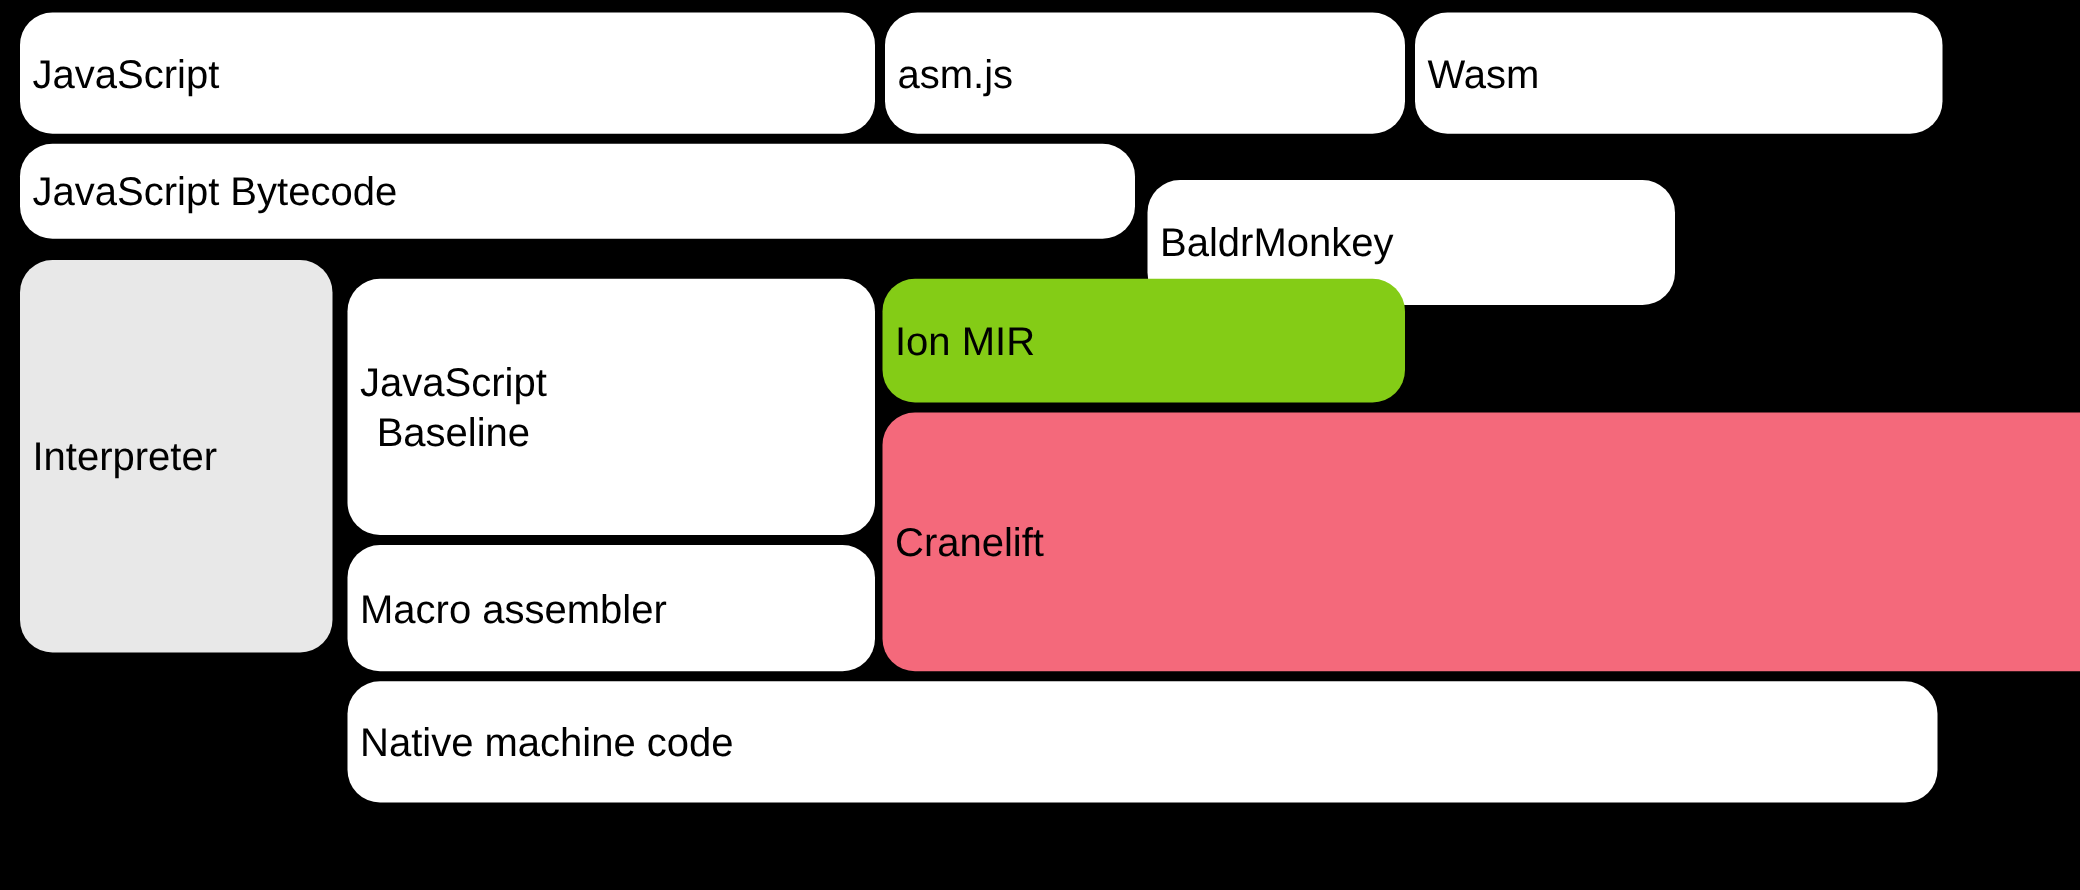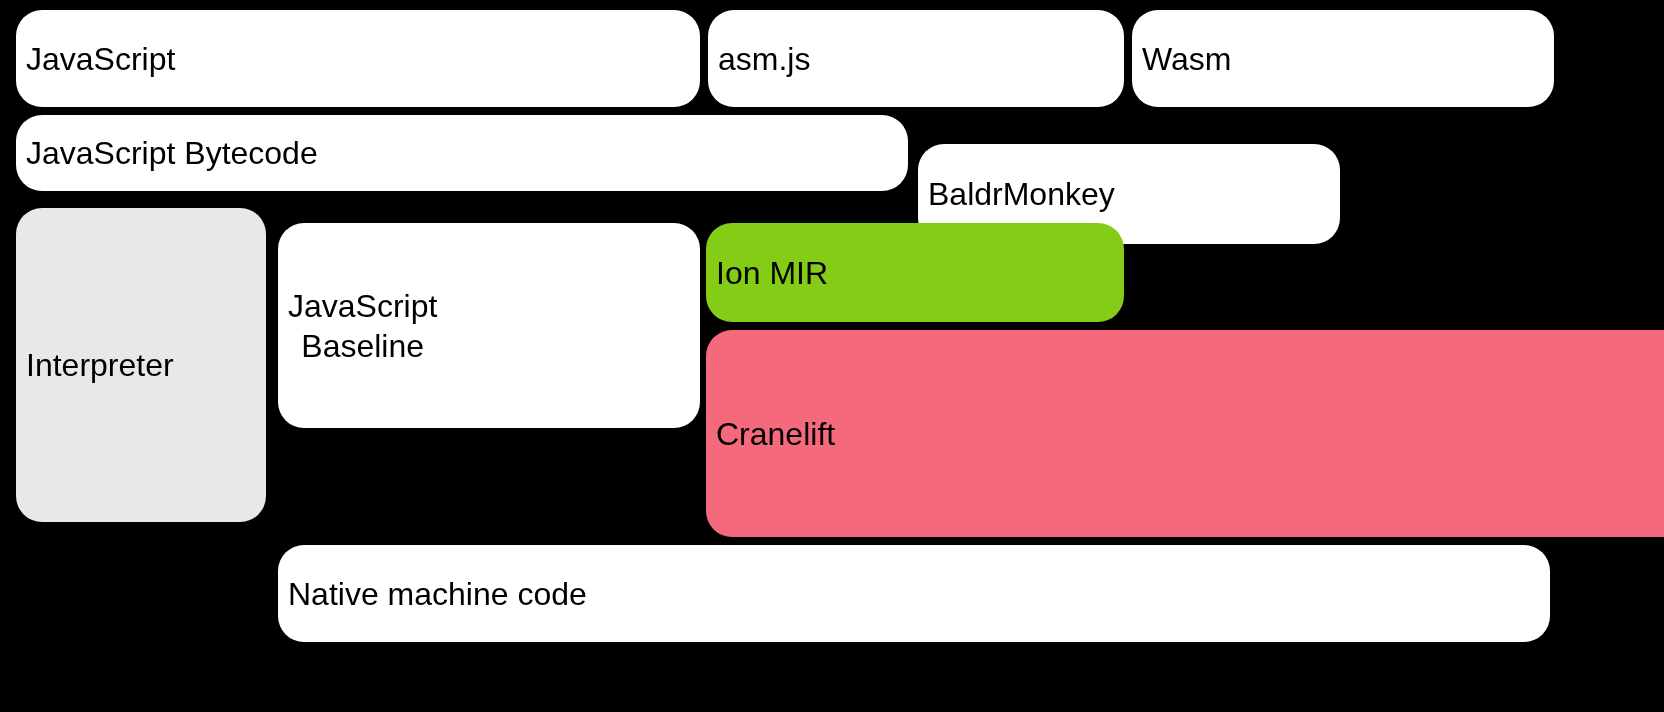--- a/index.html
+++ b/index.html
@@ -57,16 +57,19 @@
     <div class="node" style="left: 278px; top: 223px; width: 422px; height: 205px; background: rgb(255, 255, 255); color: rgb(0, 0, 0);">
       <span class="label">JavaScript
 Baseline</span>
     </div>
     <div class="node" style="left: 706px; top: 223px; width: 418px; height: 99px; background: #84cc16; color: rgb(0, 0, 0);">
       <span class="label">Ion MIR</span>
     </div>
     <div class="node" style="left: 706px; top: 330px; width: 1000px; height: 207px; background: rgb(244, 105, 123); color: rgb(0, 0, 0);">
       <span class="label">Cranelift</span>
     </div>
+    <div class="node" style="left: 278px; top: 436px; width: 422px; height: 101px; background: rgb(255, 255, 255); color: rgb(0, 0, 0);">
+      <span class="label">Macro assembler</span>
+    </div>
     <div class="node" style="left: 278px; top: 545px; width: 1272px; height: 97px; background: rgb(255, 255, 255); color: rgb(0, 0, 0);">
       <span class="label">Native machine code</span>
     </div>
   </div>
 
 </body></html>

